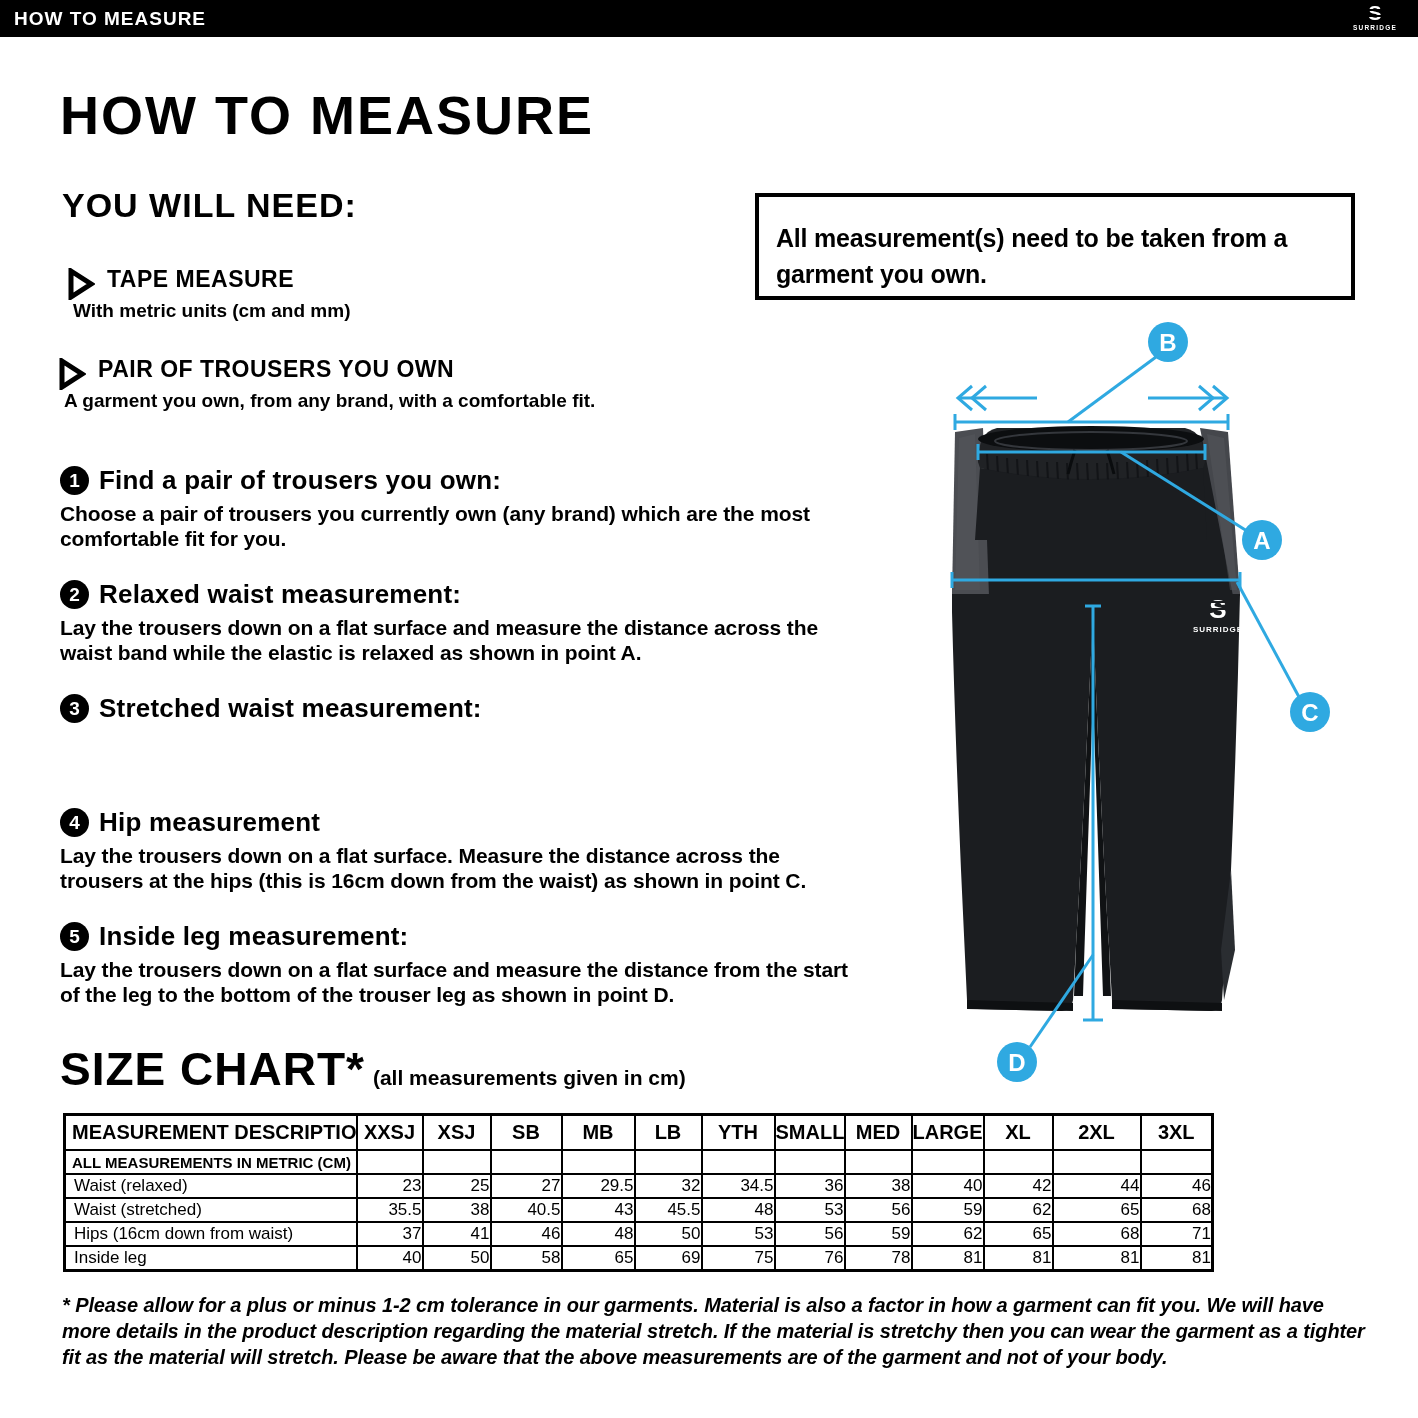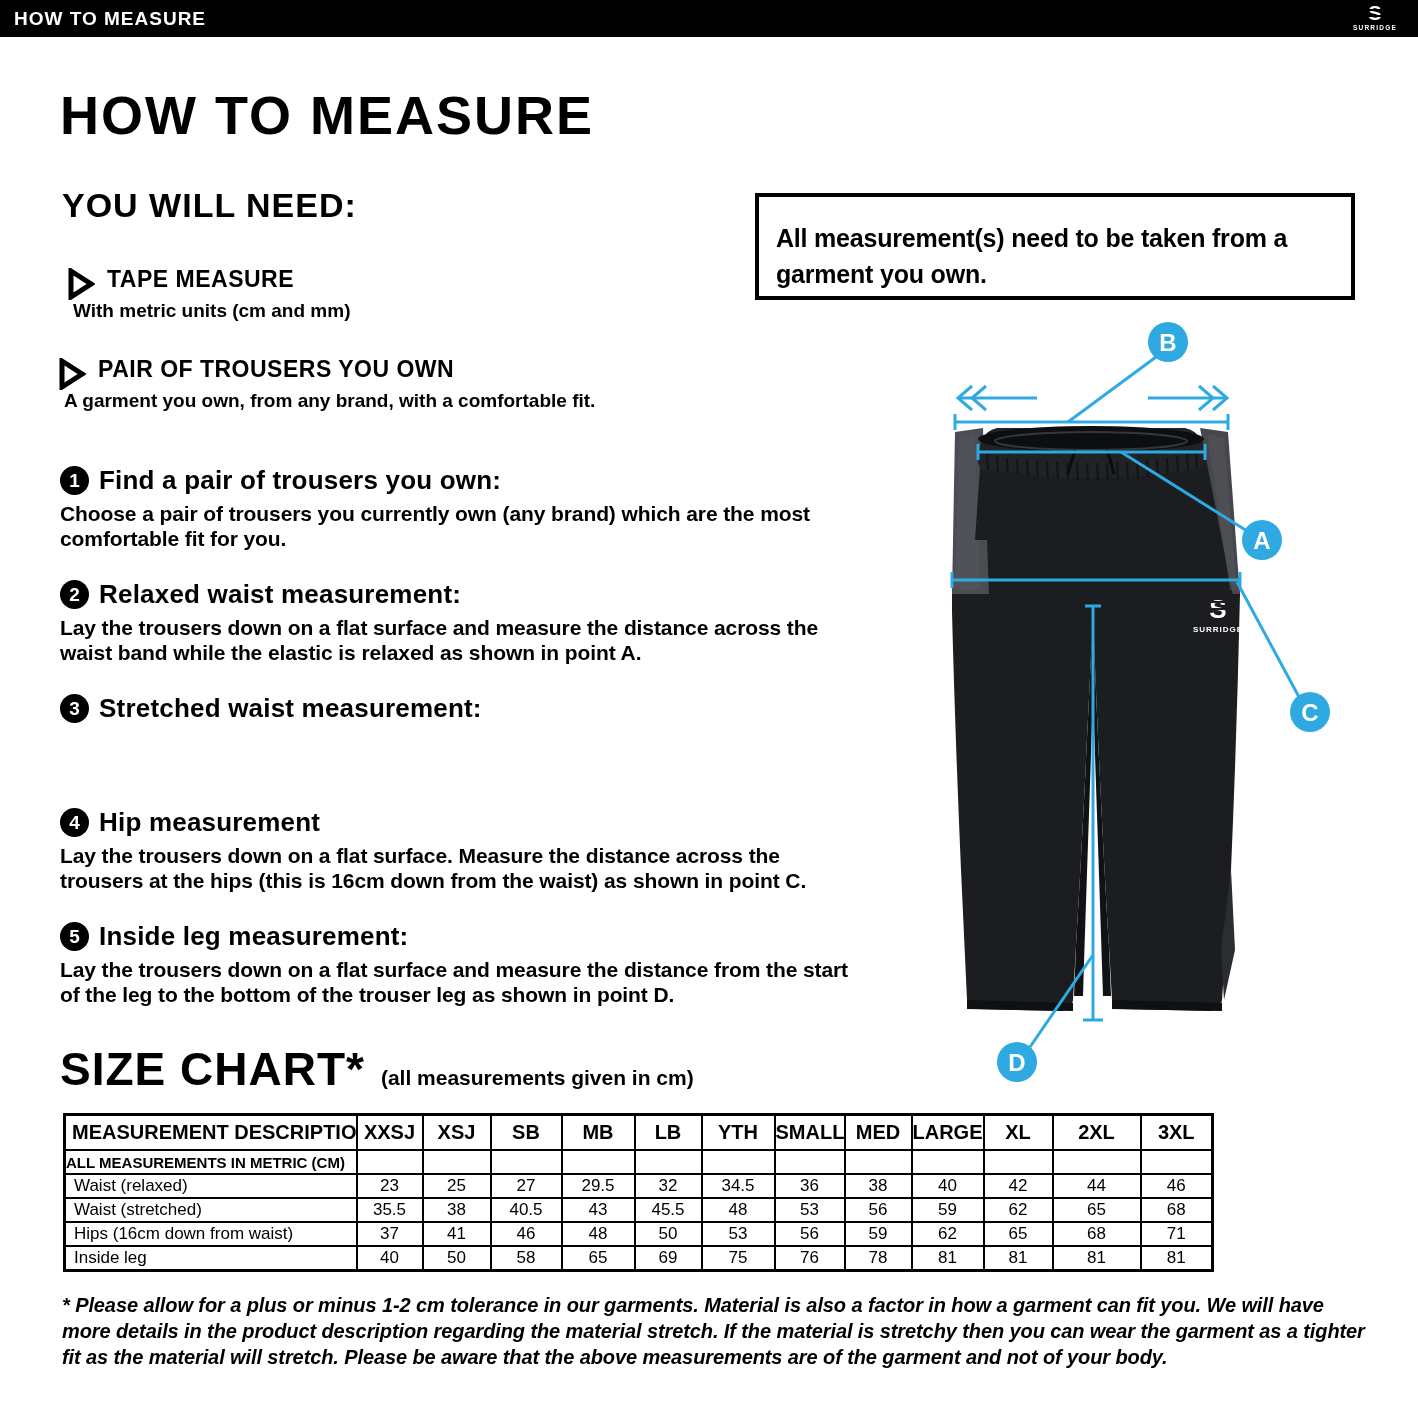--- a/index.html
+++ b/index.html
@@ -31,31 +31,31 @@
 
   
   .step{left:60px;width:810px;height:110px;}
   .step-num{position:absolute;left:0;top:0;width:29px;height:29px;border-radius:50%;background:#000;color:#fff;font-size:19px;font-weight:800;text-align:center;line-height:29px;}
   .step-head{position:absolute;left:39px;top:-1px;font-size:26px;font-weight:800;letter-spacing:0.2px;}
   .step-body{position:absolute;left:0;top:36px;width:800px;font-size:21px;font-weight:700;line-height:1.18;letter-spacing:-0.1px;}
   .st1{top:466px;} .st2{top:580px;} .st3{top:694px;} .st4{top:808px;} .st5{top:922px;}
 
   
   .sizechart-h{left:60px;top:1042px;font-size:46px;font-weight:800;letter-spacing:1px;}
-  .sizechart-sub{font-size:21px;font-weight:700;letter-spacing:0;margin-left:16px;}
+  .sizechart-sub{font-size:21px;font-weight:700;letter-spacing:0;margin-left:8px;}
 
   
   .sizetable{left:63px;top:1113px;}
   table{border-collapse:collapse;table-layout:fixed;width:1148px;border:3px solid #000;}
   th,td{border:2px solid #000;padding:0;overflow:hidden;white-space:nowrap;}
   th.desc{font-size:20px;font-weight:800;text-align:left;padding-left:6px;height:33px;}
   th.size{font-size:20px;font-weight:700;text-align:center;}
-  td.sub{font-size:15px;font-weight:800;text-align:left;height:22px;}
+  td.sub{font-size:15px;font-weight:800;text-align:left;padding-left:6px;height:22px;}
   td.lbl{font-size:17px;font-weight:400;text-align:left;padding-left:8px;height:22px;}
-  td.val{font-size:17px;font-weight:400;text-align:center;}
+  td.val{font-size:17px;font-weight:400;text-align:right;}
 
   
   .footnote{left:62px;top:1292px;width:1312px;font-size:20px;font-weight:700;font-style:italic;line-height:1.3;letter-spacing:-0.1px;}
 
   
   .diagram{left:925px;top:310px;width:480px;height:800px;}
   svg text.pt{font-family:"Liberation Sans",sans-serif;font-size:24px;font-weight:800;fill:#fff;text-anchor:middle;}
   svg text.plogo{font-family:"Liberation Sans",sans-serif;font-size:8px;font-weight:700;fill:#fff;letter-spacing:1px;text-anchor:middle;}
   svg text.ps{font-family:"Liberation Sans",sans-serif;font-size:26px;font-weight:800;fill:#fff;text-anchor:middle;}
 </style>

